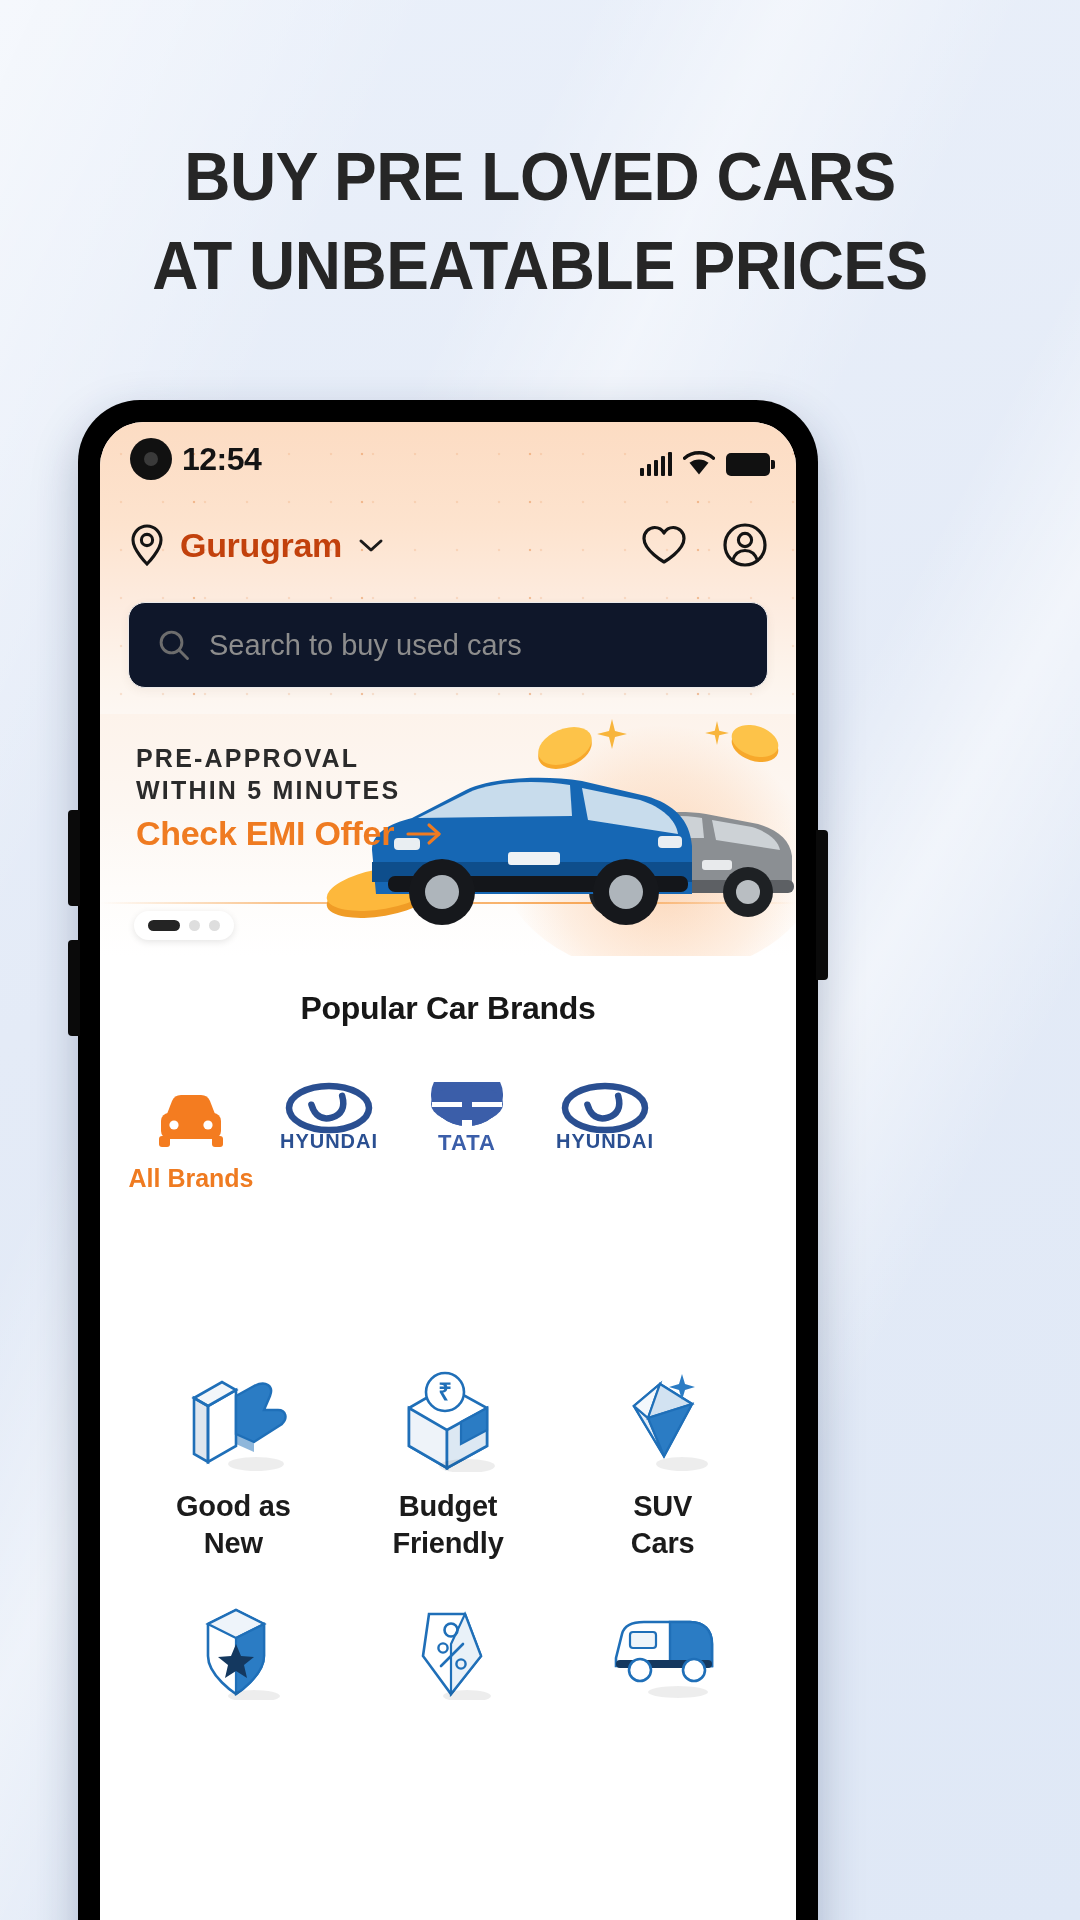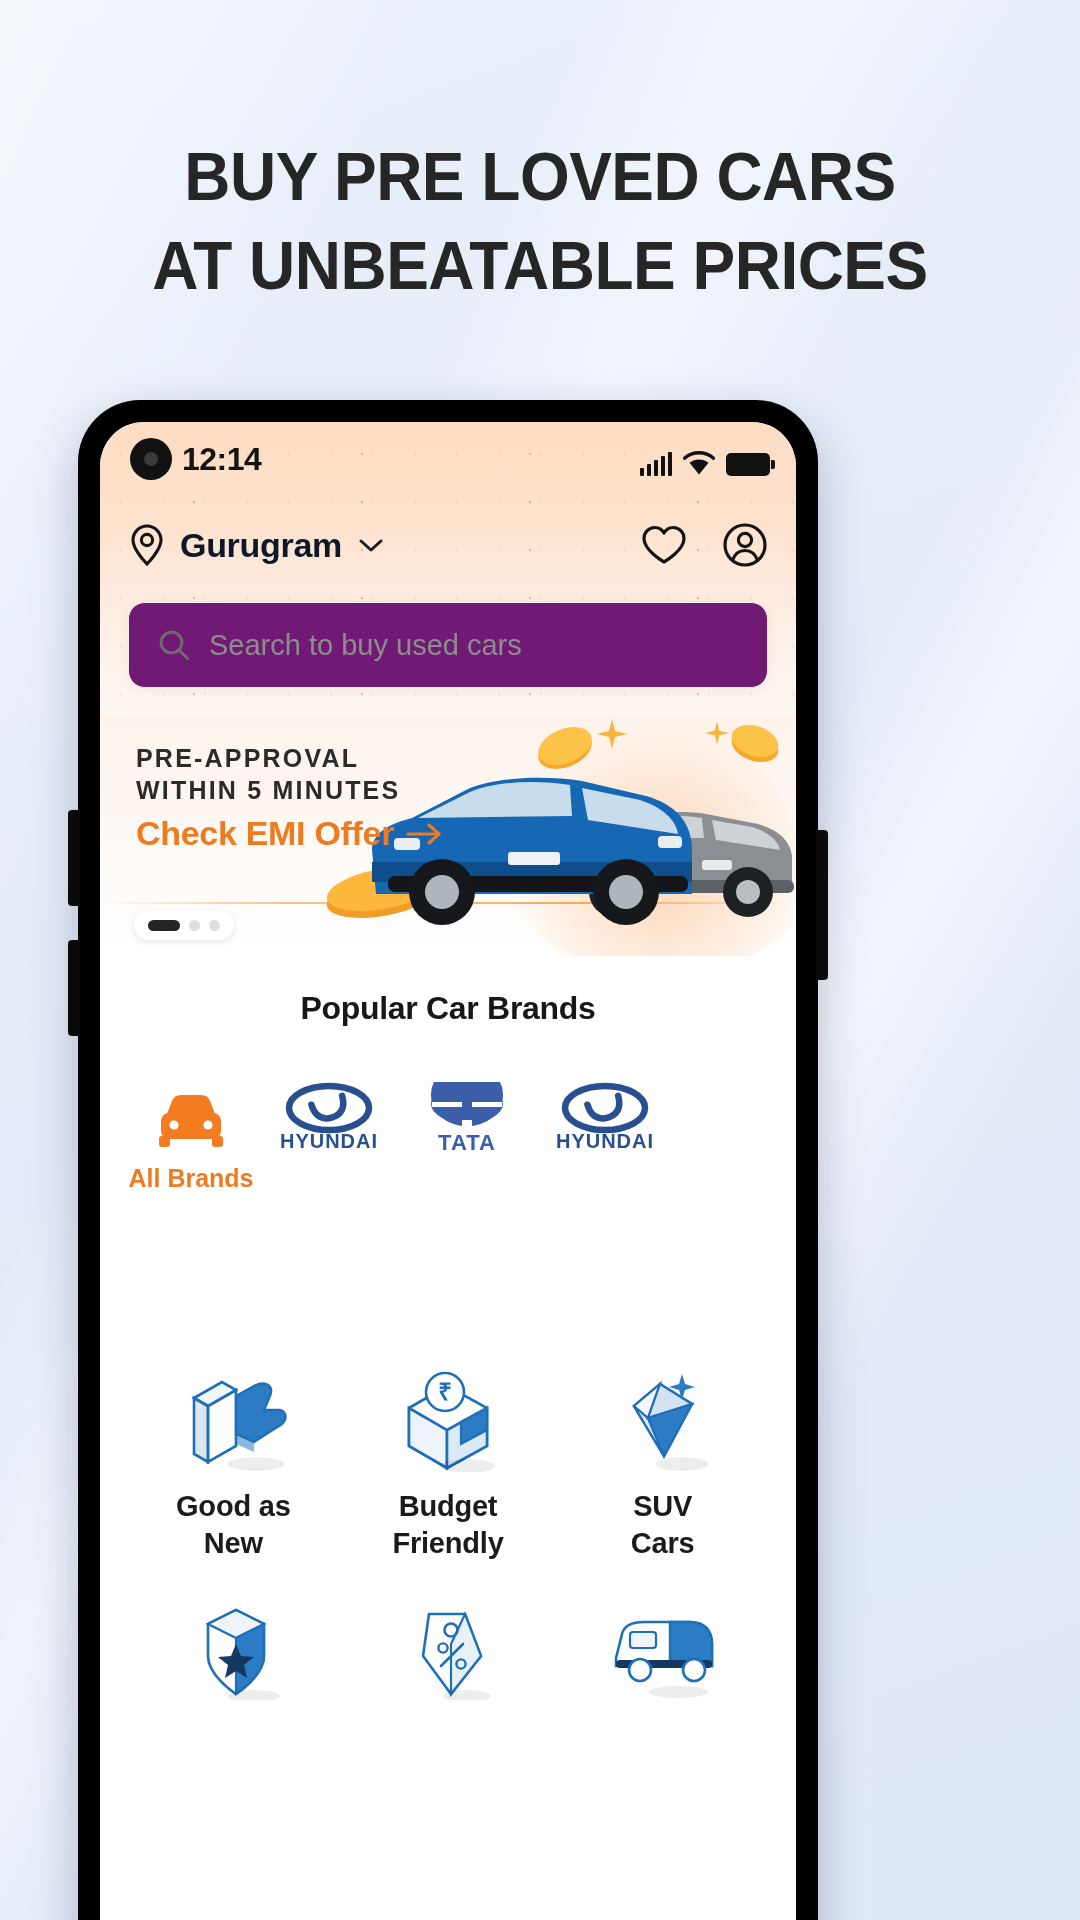--- a/index.html
+++ b/index.html
@@ -118,32 +118,32 @@
     width:4px; height:9px; background:#111; border-radius:0 2px 2px 0;
   }
 
   
   .locbar {
     position:absolute; left:0; top:86px; width:100%; height:74px;
     display:flex; align-items:center; padding:0 28px; z-index:4;
   }
   .loc-left { display:flex; align-items:center; gap:14px; }
   .loc-name {
-    font-size:34px; font-weight:bold; color:#0f172a; letter-spacing:-.3px;
+    font-size:34px; font-weight:bold; color:#c2410c; letter-spacing:-.3px;
   }
   .hdr-icons {
     margin-left:auto; display:flex; align-items:center; gap:34px;
   }
 
   
   .searchwrap {
     position:absolute; left:0; top:180px; width:100%; padding:0 28px; z-index:4;
   }
   .searchbar {
-    height:86px; background:#701a75; border:1.5px solid #eceaea;
+    height:86px; background:#0f172a; border:1.5px solid #eceaea;
     border-radius:17px; display:flex; align-items:center; gap:18px;
     padding:0 28px;
     box-shadow:0 3px 10px rgba(120,90,70,.07);
   }
   .search-ph { font-size:29px; color:#8d8d8d; }
 
   
   .banner {
     position:absolute; left:0; top:292px; width:100%; height:242px;
     overflow:hidden;
@@ -231,21 +231,21 @@
   <div class="screen">
 
     <div class="peach">
       <div class="peach-dots"></div>
     </div>
 
     <div class="statusbar">
       <div class="punch">
           <i></i>
         </div>
-      <div class="clock">12:14</div>
+      <div class="clock">12:54</div>
       <div class="status-right">
         <div class="sig">
           <span></span>
             <span></span>
             <span></span>
             <span></span>
             <span></span>
         </div>
         <svg width="32" height="25" viewBox="0 0 32 25">
           <path d="M16 23.5 L6.5 11.8 A15 15 0 0 1 25.5 11.8 Z" fill="#111"></path>

